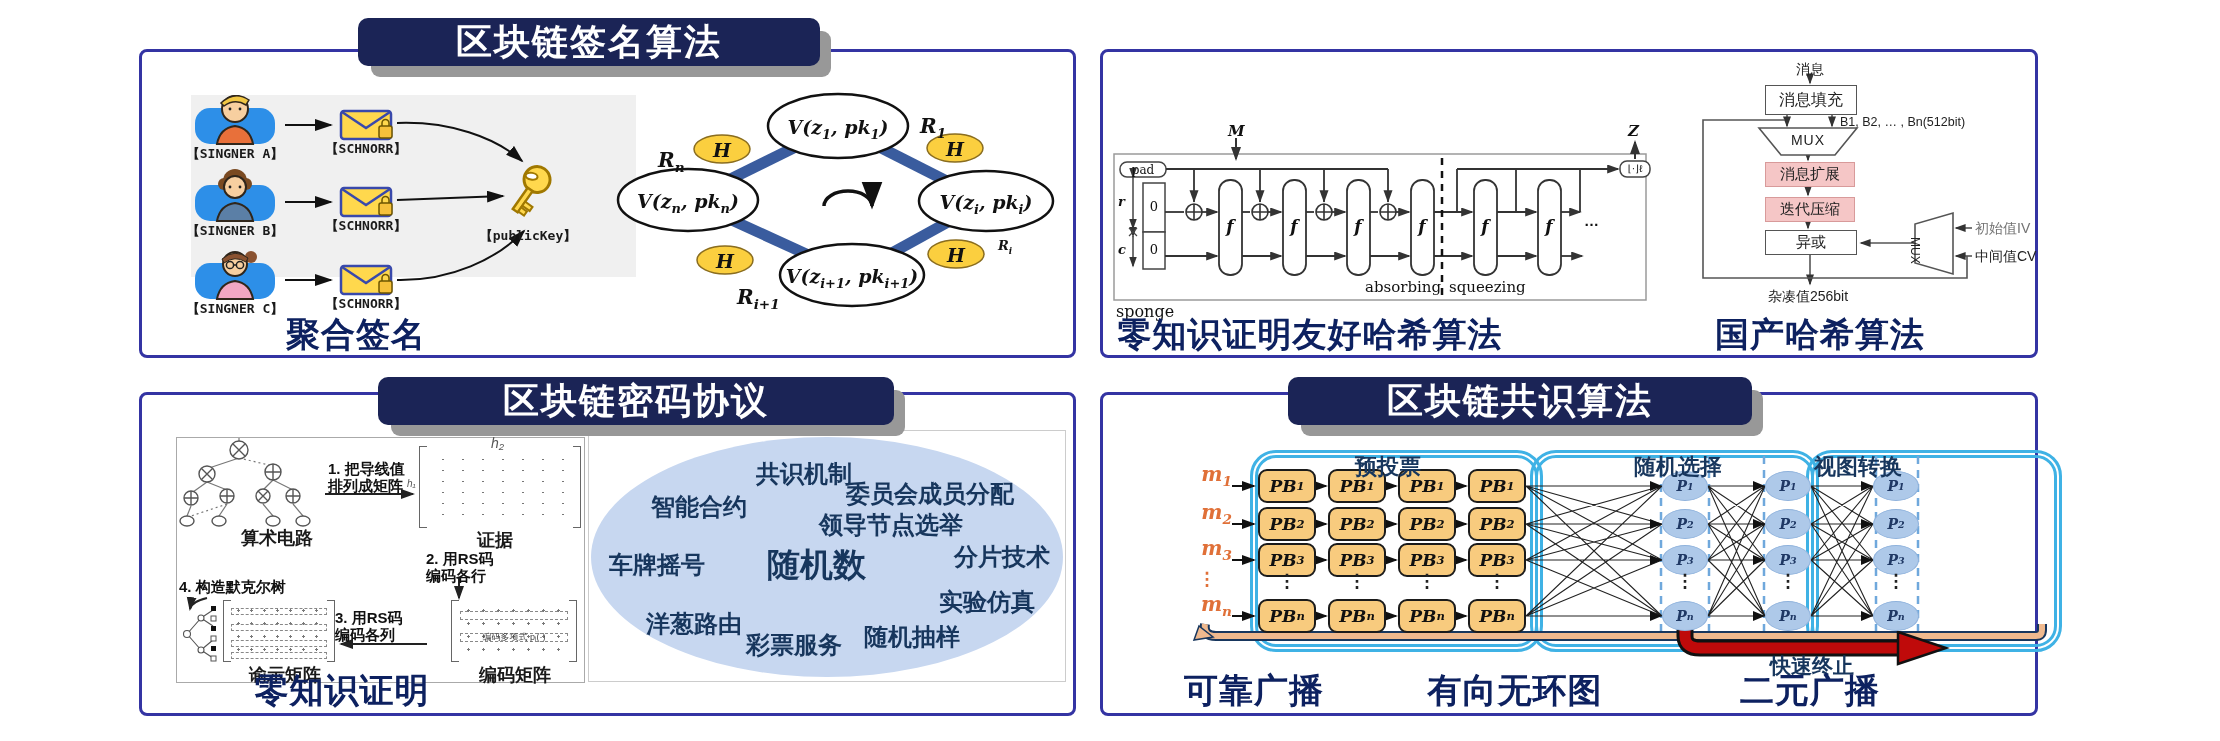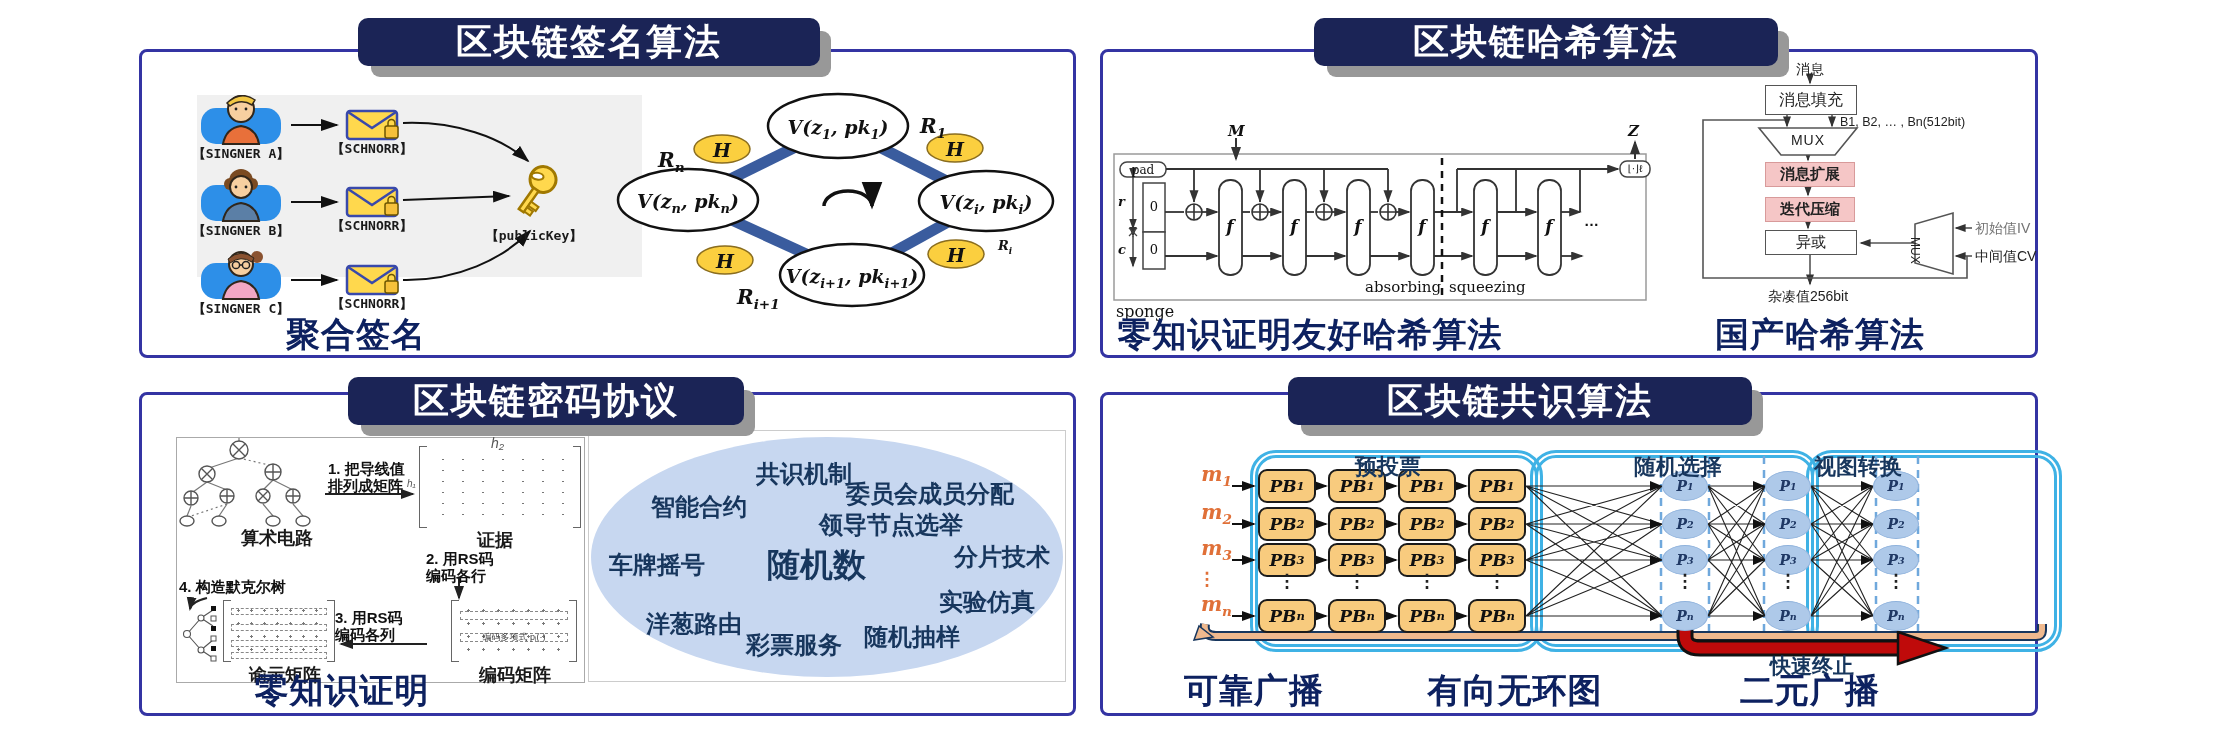--- a/index.html
+++ b/index.html
@@ -37,53 +37,52 @@
   .mcol{width:52px;text-align:right;}
   .mrow{position:absolute;right:0;font-family:"DejaVu Serif",serif;font-style:italic;font-weight:bold;
         font-size:20px;color:#E07038;}
   .m0{top:12px}.m1{top:50px}.m2{top:86px}.m3{top:142px}
   .mdots{position:absolute;right:16px;top:118px;color:#E07038;font-weight:bold;font-size:18px;}
   
   .rand-item{position:absolute;color:#17365D;font-weight:600;font-size:24px;white-space:nowrap;}
   
   .fbox{position:absolute;border:1.5px solid #555;background:#fff;display:flex;align-items:center;
         justify-content:center;font-size:15px;color:#222;box-sizing:border-box;}
-  .pink{background:#F5C6C6;border-color:#D89A9A;font-weight:bold;}
+  .pink{background:#F5C6C6;border-color:#D89A9A;}
   
   .step{position:absolute;font-size:15px;font-weight:bold;color:#111;white-space:nowrap;}
   .mxlbl{position:absolute;font-size:18px;color:#1a1a1a;font-weight:600;transform:translateX(-50%);white-space:nowrap;}
   .dotgrid{position:absolute;background-image:radial-gradient(#777 1.2px,transparent 1.4px);}
   .brL,.brR{position:absolute;top:0;bottom:0;width:8px;border:1.6px solid #666;box-sizing:border-box;}
   .brL{left:0;border-right:none;} .brR{right:0;border-left:none;}
   .dashrow{position:absolute;border:1.2px dashed #888;box-sizing:border-box;}
 </style>
 </head>
 <body>
 
 <div class="canvas">
 
   <div class="qbox" style="left:139px;top:49px;width:931px;height:303px"></div>
   <div class="qbox" style="left:1100px;top:49px;width:932px;height:303px"></div>
   <div class="qbox" style="left:139px;top:392px;width:931px;height:318px"></div>
   <div class="qbox" style="left:1100px;top:392px;width:932px;height:318px"></div>
 
   <div class="qtitle" style="left:358px;top:18px;width:462px">区块链签名算法</div>
-  <div class="qtitle" style="left:1314px;top:18px;width:464px">区块链哈希算法</div>
-  <div class="qtitle" style="left:348px;top:377px;width:396px">区块链密码协议</div>
+  <div class="qtitle" style="left:378px;top:377px;width:516px">区块链密码协议</div>
   <div class="qtitle" style="left:1288px;top:377px;width:464px">区块链共识算法</div>
 
   <div class="cap" style="left:356px;top:312px">聚合签名</div>
   <div class="cap" style="left:1310px;top:312px">零知识证明友好哈希算法</div>
   <div class="cap" style="left:1820px;top:312px">国产哈希算法</div>
   <div class="cap" style="left:342px;top:668px">零知识证明</div>
   <div class="cap" style="left:1254px;top:668px">可靠广播</div>
   <div class="cap" style="left:1515px;top:668px">有向无环图</div>
   <div class="cap" style="left:1810px;top:668px">二元广播</div>
 
-  <div class="panel" style="left:197px;top:95px;width:445px;height:182px;background:#F0F0F0">
+  <div class="panel" style="left:191px;top:95px;width:445px;height:182px;background:#F0F0F0">
     <svg width="445" height="215" viewBox="0 0 445 215">
       <defs>
         <marker id="agA" markerWidth="10" markerHeight="10" refX="8" refY="3" orient="auto">
           <path d="M0,0 L9,3 L0,6 z" fill="#111"></path>
         </marker>
         <g id="env">
           <rect x="0" y="0" width="50" height="28" rx="3" fill="#FFD84D" stroke="#3949AB" stroke-width="2.5"></rect>
           <path d="M1,1 L25,17 L49,1" fill="none" stroke="#3949AB" stroke-width="2.5"></path>
           <rect x="38" y="15" width="13" height="12" rx="2" fill="#F6C13B" stroke="#6d5600" stroke-width="1.5"></rect>
           <path d="M41,15 v-3 a3.5,3.5 0 0 1 7,0 v3" fill="none" stroke="#6d5600" stroke-width="1.5"></path>

